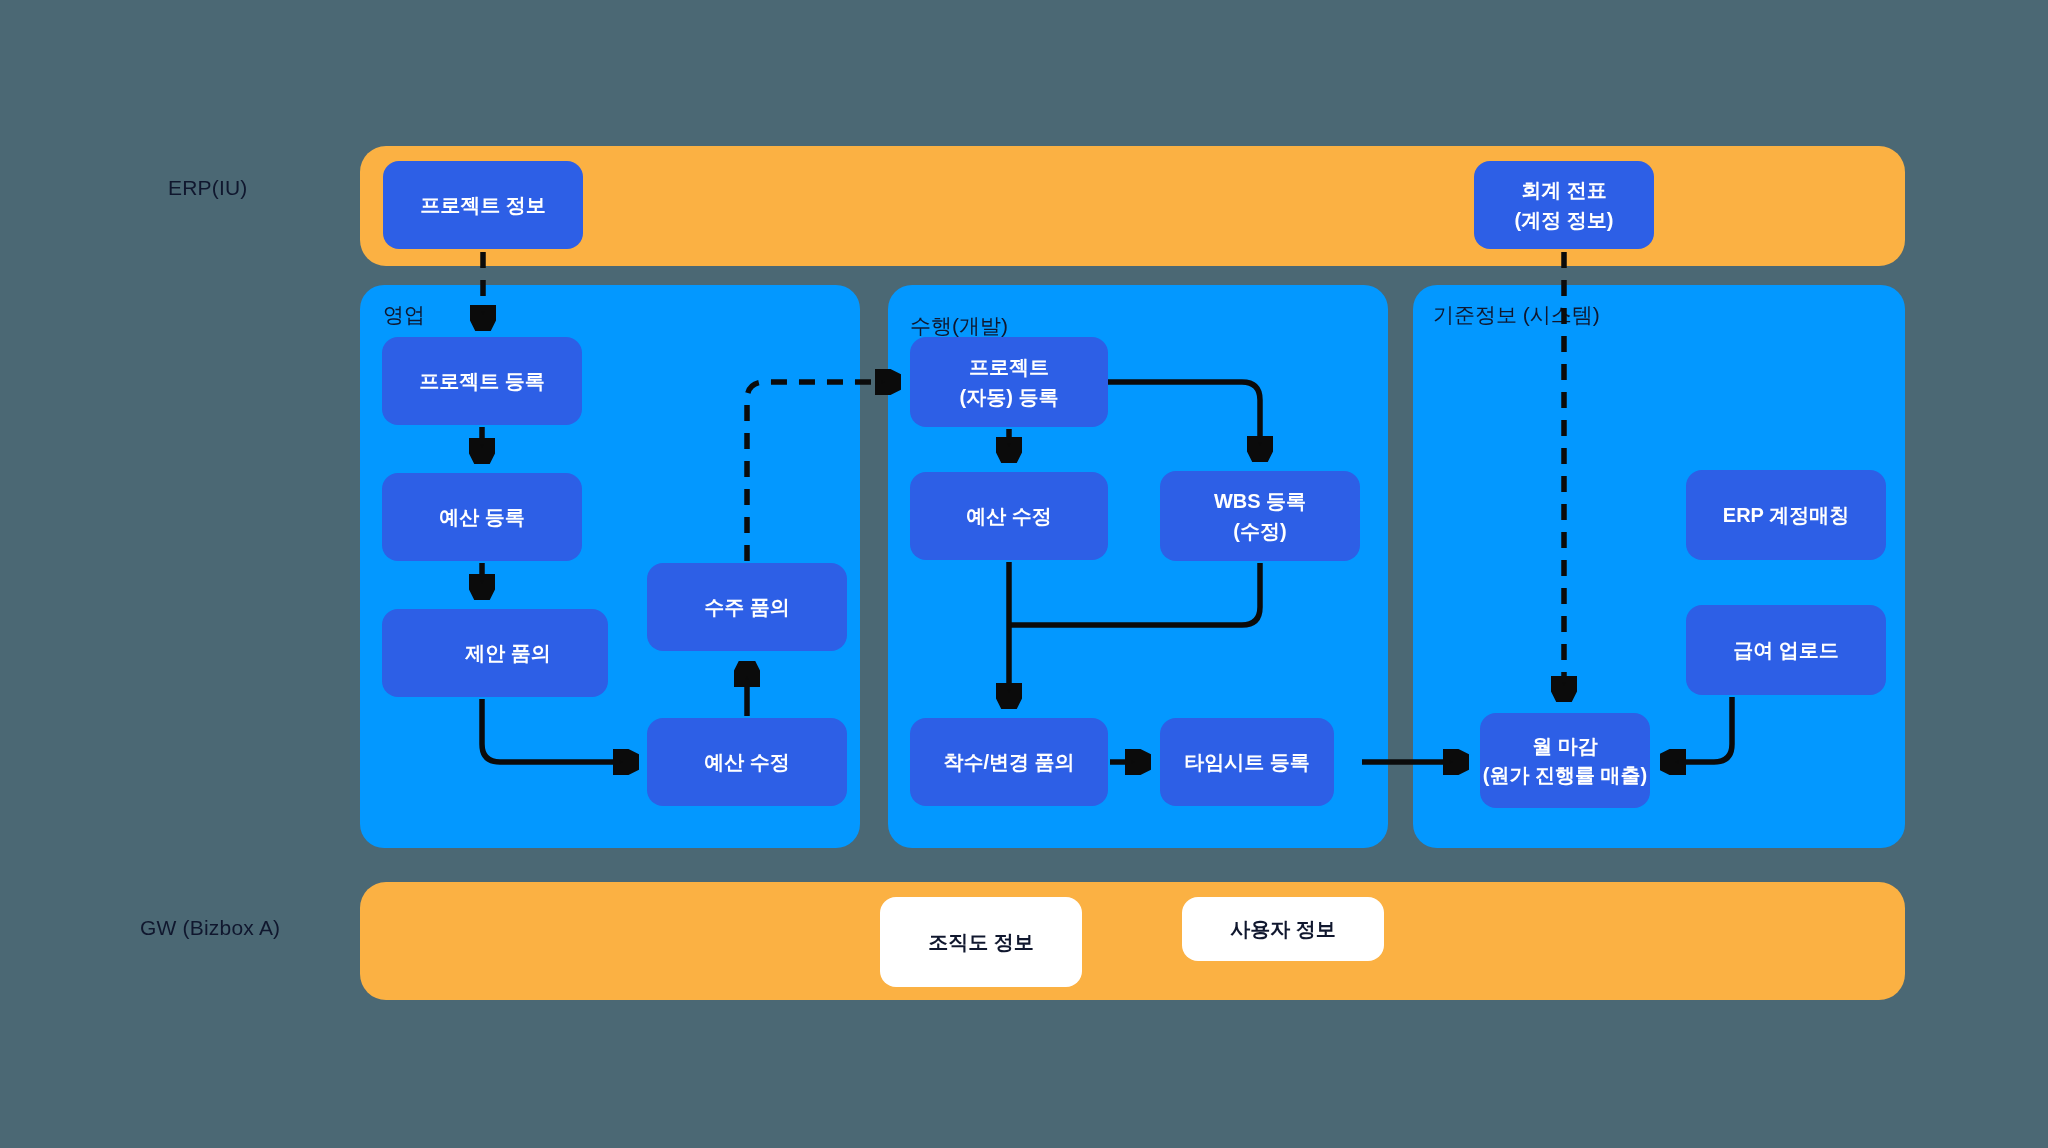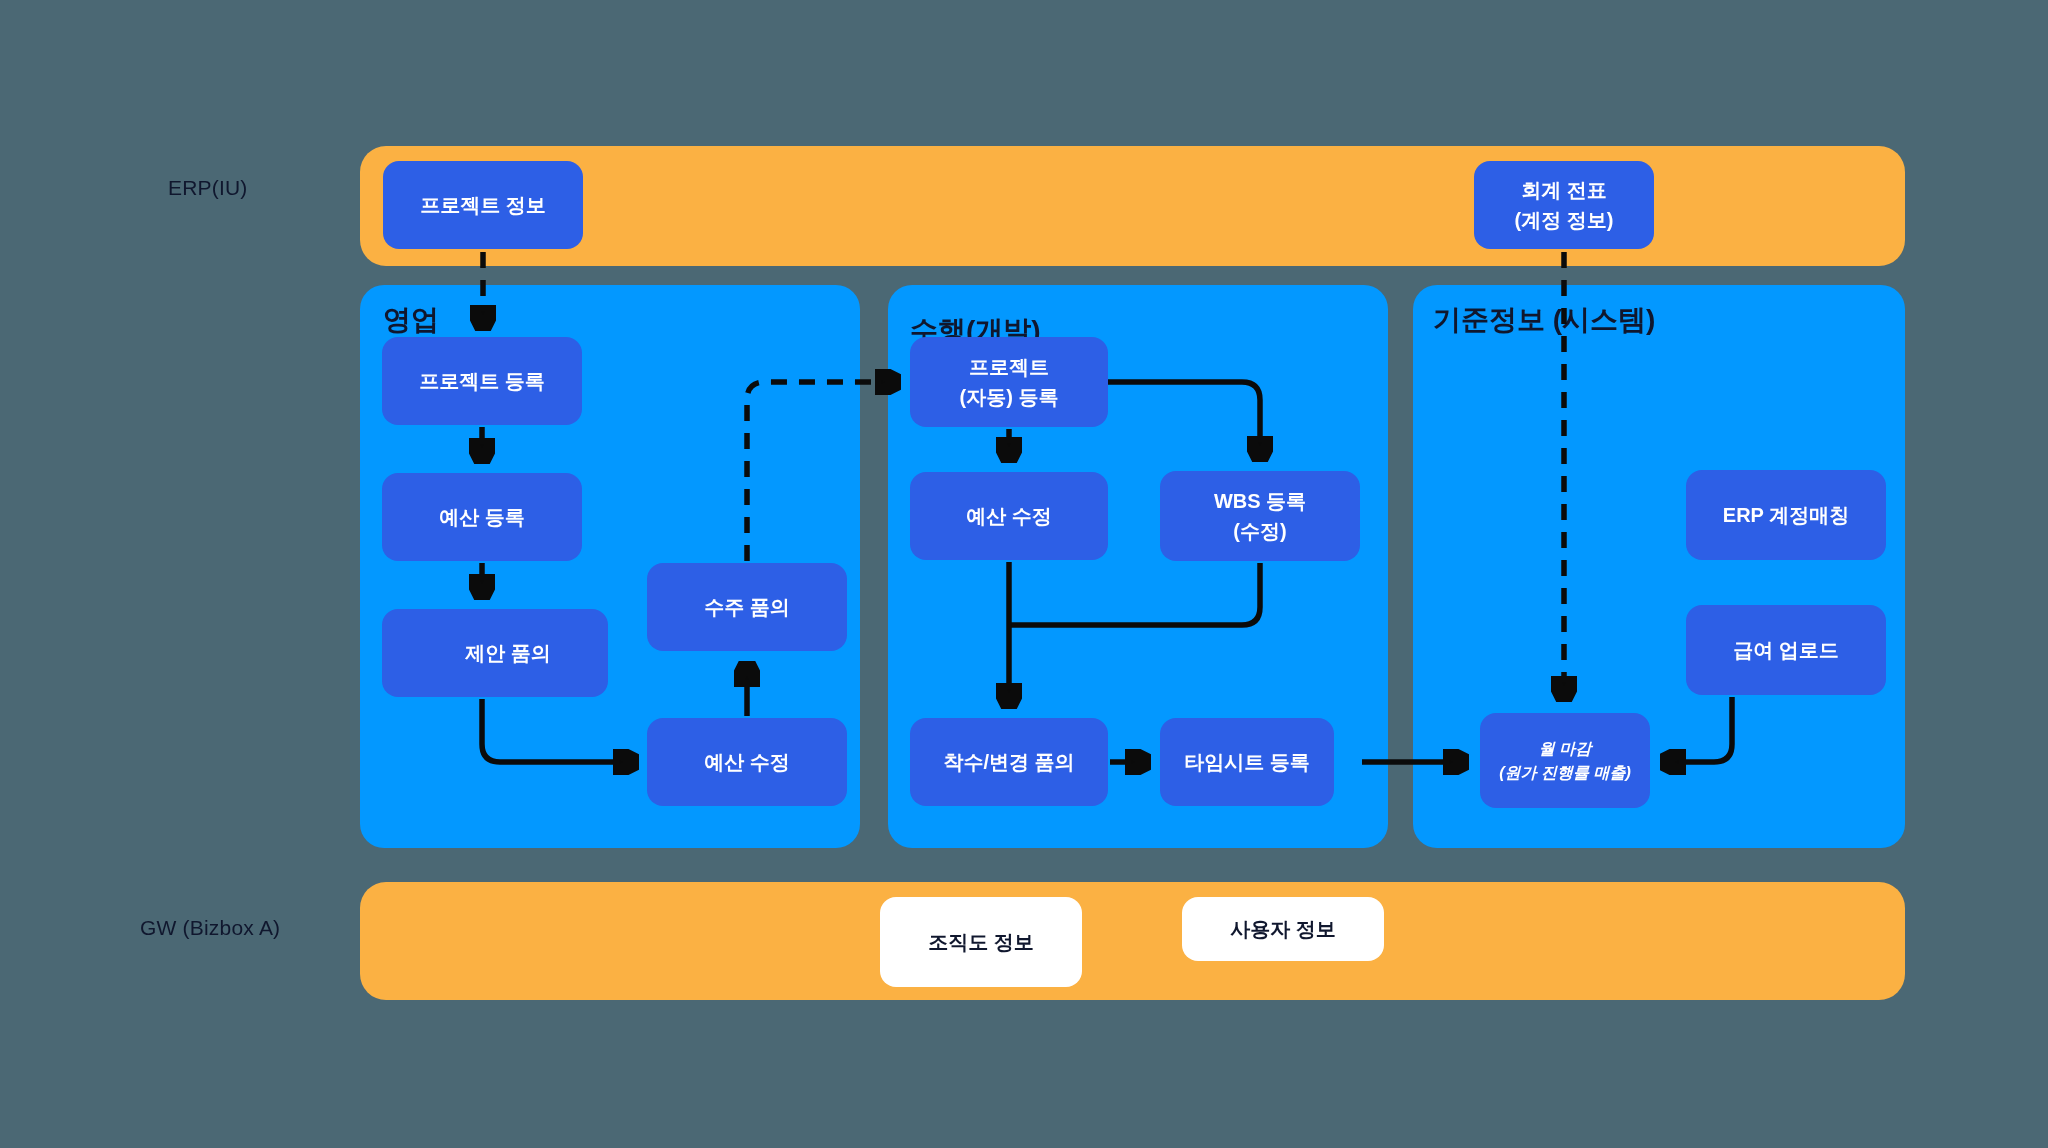--- a/index.html
+++ b/index.html
@@ -25,39 +25,39 @@
   .lane-top { top:146px; height:120px; }
   .lane-bottom { top:882px; height:118px; }
   .panel {
     position:absolute;
     top:285px; height:563px;
     border-radius:24px;
     background: var(--panel-blue, #0398FF);
   }
   .panel-title {
     position:absolute;
-    font-size:28px; font-weight:700;
+    font-size:21px; font-weight:400;
     color: var(--label-dark, #10172E);
   }
   .node {
     position:absolute;
     display:flex; align-items:center; justify-content:center;
     text-align:center;
     border-radius:16px;
     font-size:20px; font-weight:700;
     line-height:1.5;
     white-space:pre-line;
     color:#ffffff;
     background: var(--box-blue, #2D5FE6);
   }
   .node.white {
     background: var(--box-white, #FFFFFF);
     color: var(--label-dark, #10172E);
   }
-  .node.small { font-size:16px; line-height:1.45;font-style:italic; }
+  .node.small { font-size:20px; line-height:1.45; }
   svg.arrows {
     position:absolute; left:0; top:0;
     width:2048px; height:1148px;
     pointer-events:none;
   }
   svg.arrows path {
     fill:none;
     stroke: var(--arrow, #0B0B0B);
     stroke-width:5.5;
   }

